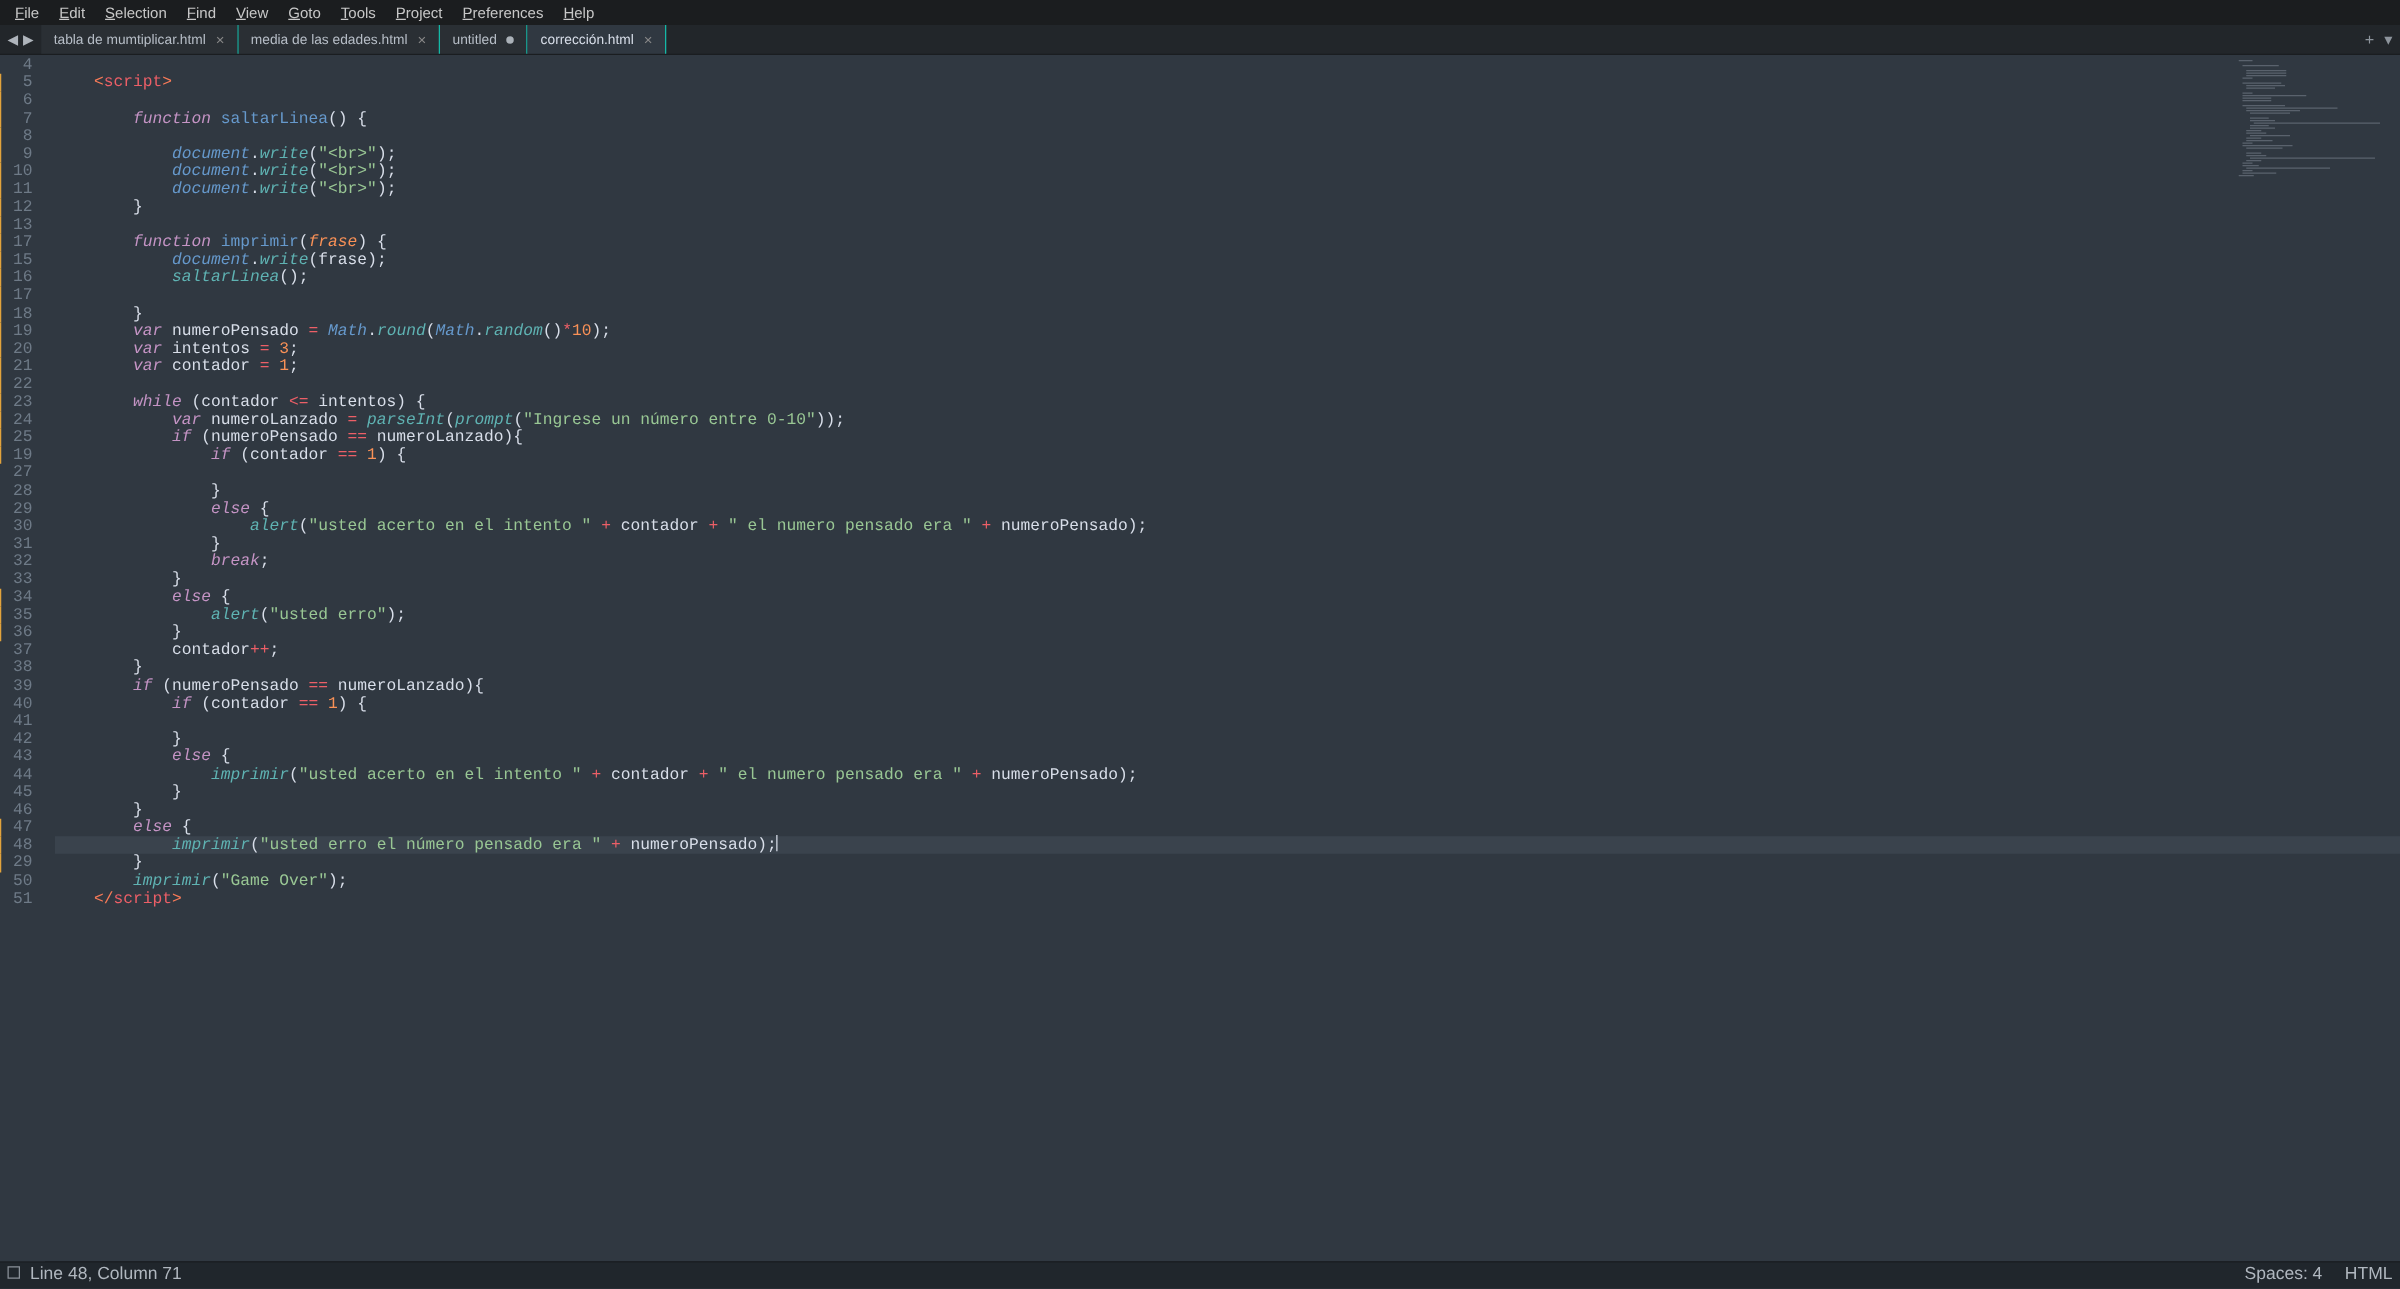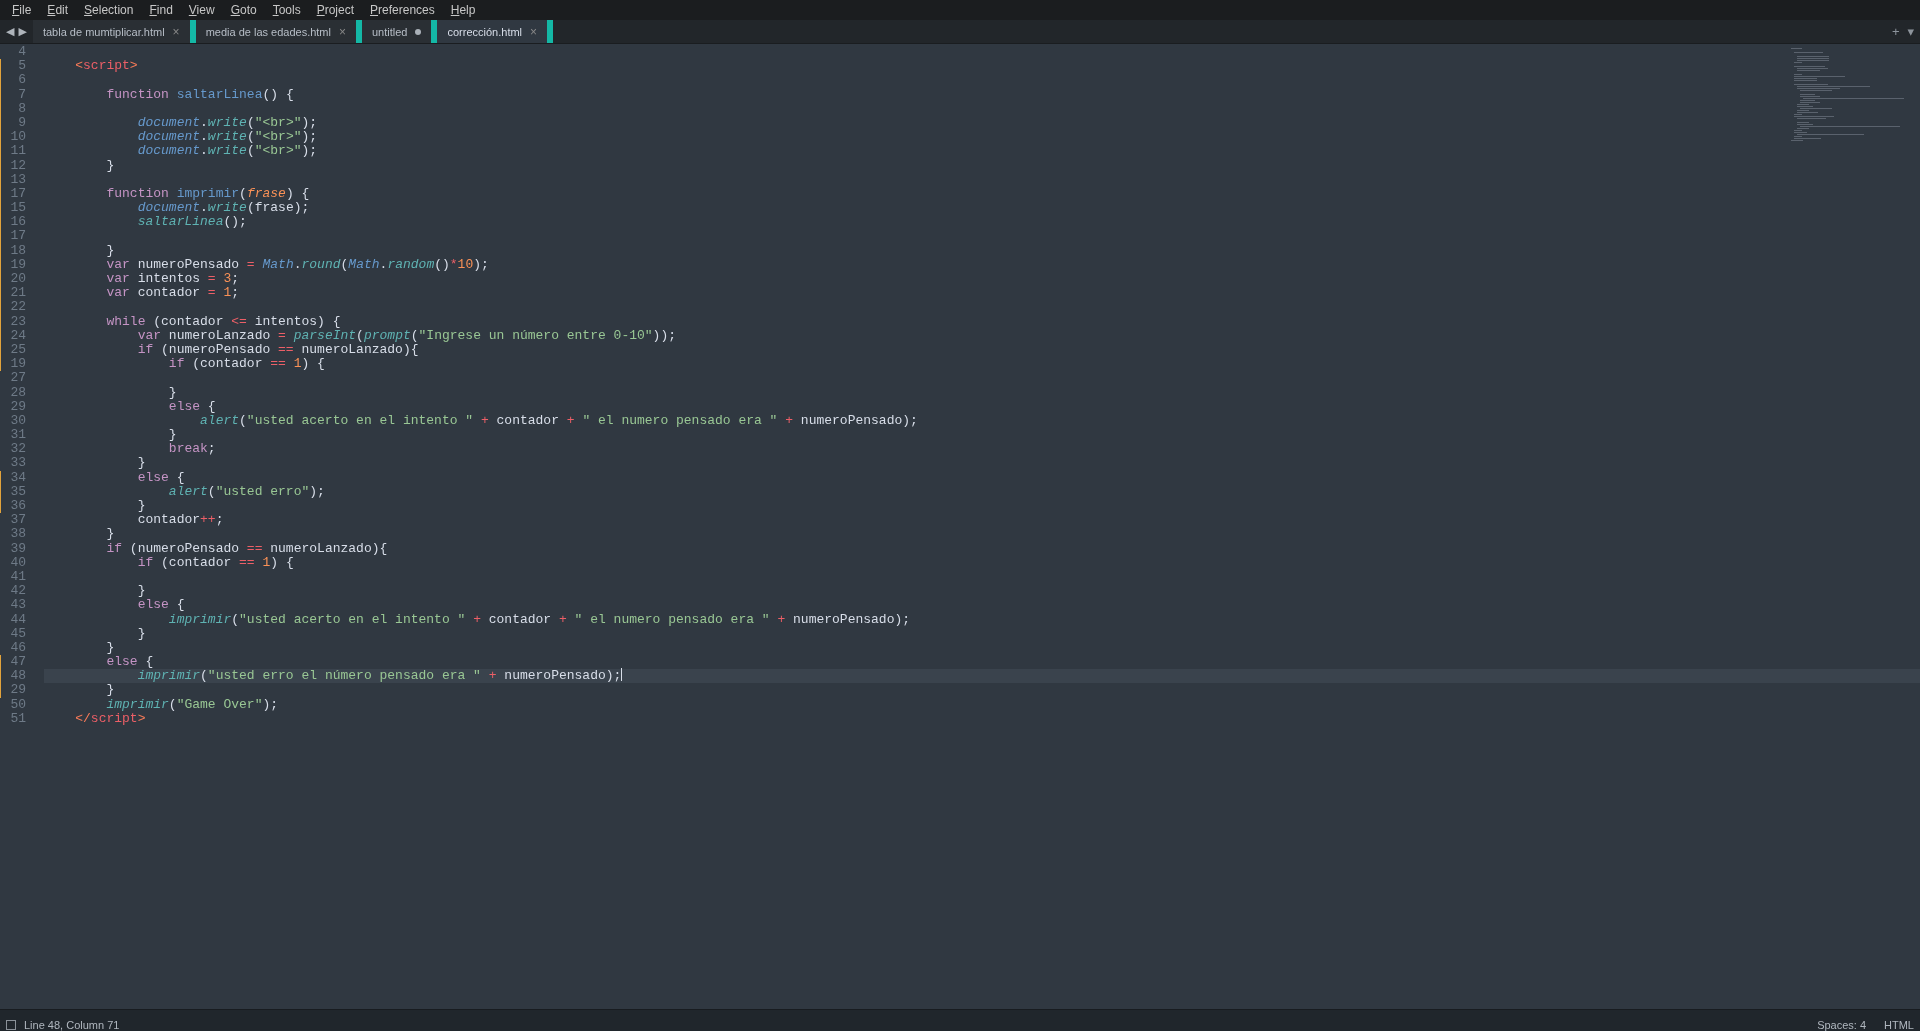--- a/index.html
+++ b/index.html
@@ -45,21 +45,21 @@
   gap: 4px;
   color: #aeb4bb;
 }
 .navarrows span { font-size: 11px; cursor: default; }
 .tabs { display: flex; }
 .tab {
   display: flex;
   align-items: center;
   padding: 0 10px;
   background: #2a2f34;
-  border-right: 6px solid #14b8a6;
+  border-right: 1px solid #14b8a6;
   color: #b7bec7;
   font-size: 11px;
   gap: 8px;
   cursor: default;
 }
 .tab.active { background: #303841; color: #d8dee9; }
 .tab .close { color: #888; font-size: 12px; }
 .tab .dot { width: 6px; height: 6px; border-radius: 50%; background: #aab1b8; display: inline-block; }
 .tabrow .right {
   margin-left: auto;
@@ -132,33 +132,33 @@
   height: 1px;
   background: #7d8692;
 }
 
 
 .statusbar {
   height: 22px;
   background: #20262c;
   border-top: 1px solid #181c20;
   display: flex;
-  align-items: flex-end;
+  align-items: flex-start;
   color: #b0b7bf;
-  font-size: 11px;
+  font-size: 14px;
   padding: 0 6px;
 }
 .statusbar .left { display: flex; align-items: center; gap: 8px; }
 .statusbar .sqicon { width: 10px; height: 10px; border: 1px solid #8a9199; display: inline-block; }
 .statusbar .right { margin-left: auto; display: flex; align-items: center; gap: 18px; }
 
 
 .c-p  { color: #f97b58; } 
 .c-t  { color: #ec5f67; margin-top: 44px; } 
-.c-kw { color: #c594c5; } 
+.c-kw { color: #c594c5; font-style: italic; } 
 .c-fn { color: #5fb3b3; font-style: italic; } 
 .c-fd { color: #6699cc; } 
 .c-v  { color: #d8dee9; } 
 .c-ob { color: #6699cc; font-style: italic; } 
 .c-s  { color: #99c794; } 
 .c-n  { color: #f99157; } 
 .c-op { color: #ec5f67; } 
 .c-prm{ color: #f99157; font-style: italic; } 
 .c-br { color: #d8dee9; } 
 </style>

